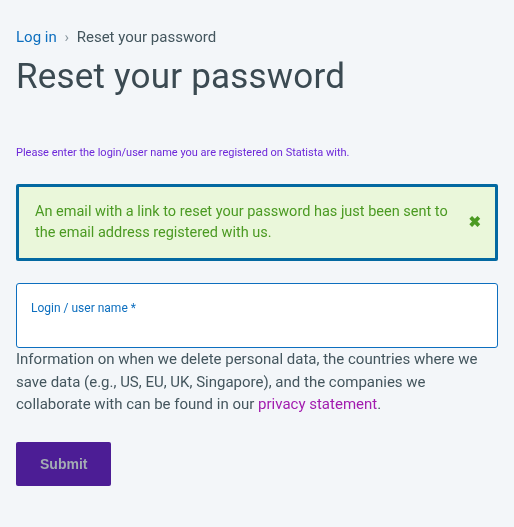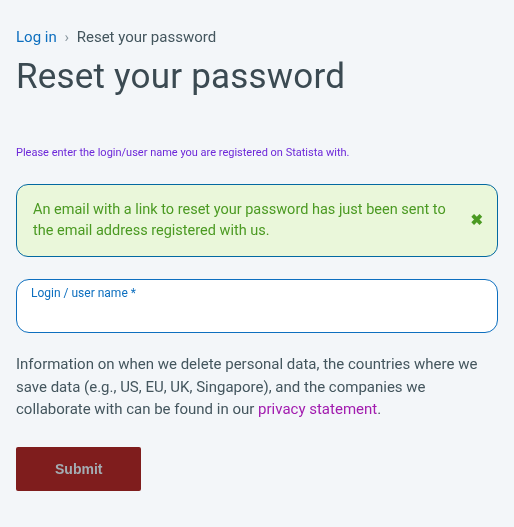--- a/index.html
+++ b/index.html
@@ -32,47 +32,46 @@
     letter-spacing: 0.2px;
   }
   .intro {
     font-size: 11px;
     line-height: 1.5;
     color: #6d28d9;
     margin-bottom: 22px;
   }
   .alert-success {
     background: #eaf7da;
-    border: 1px solid #0369a1;
+    border: 3px solid #0369a1;
     color: #4b9a22;
     padding: 14px 44px 14px 16px;
     font-size: 14.5px;
     line-height: 1.5;
     position: relative;
     margin-bottom: 22px;
-    border-radius: 12px;
+    border-radius: 2px;
   }
   .alert-close {
     position: absolute;
     right: 14px;
     top: 50%;
     transform: translateY(-50%);
     color: #4b9a22;
     font-size: 15px;
     font-weight: bold;
     cursor: pointer;
     user-select: none;
     line-height: 1;
   }
   .field-wrap {
     border: 1px solid #0d6fbf;
     background: #fff;
-    border-radius: 13px;
-    padding: 6px 14px 10px 14px;
-    margin-bottom: 20px;
+    border-radius: 3px;
+    padding: 17px 14px 10px 14px;
   }
   .field-label {
     display: block;
     font-size: 12px;
     color: #0d6fbf;
     margin-bottom: 2px;
   }
   .field-input {
     width: 100%;
     border: none;
@@ -84,24 +83,24 @@
     height: 20px;
   }
   .info {
     font-size: 15px;
     line-height: 1.5;
     color: #44565e;
     margin-bottom: 26px;
   }
   .info a { color: #a21caf; text-decoration: none; }
   .submit-btn {
-    background: #7f1d1d;
+    background: #4c1d95;
     color: #a3adb3;
     border: none;
-    padding: 14px 39px;
+    padding: 14px 24px;
     font-size: 14px;
     font-weight: 600;
     border-radius: 2px;
     cursor: not-allowed;
   }
 </style>
 </head>
 <body>
 
 

